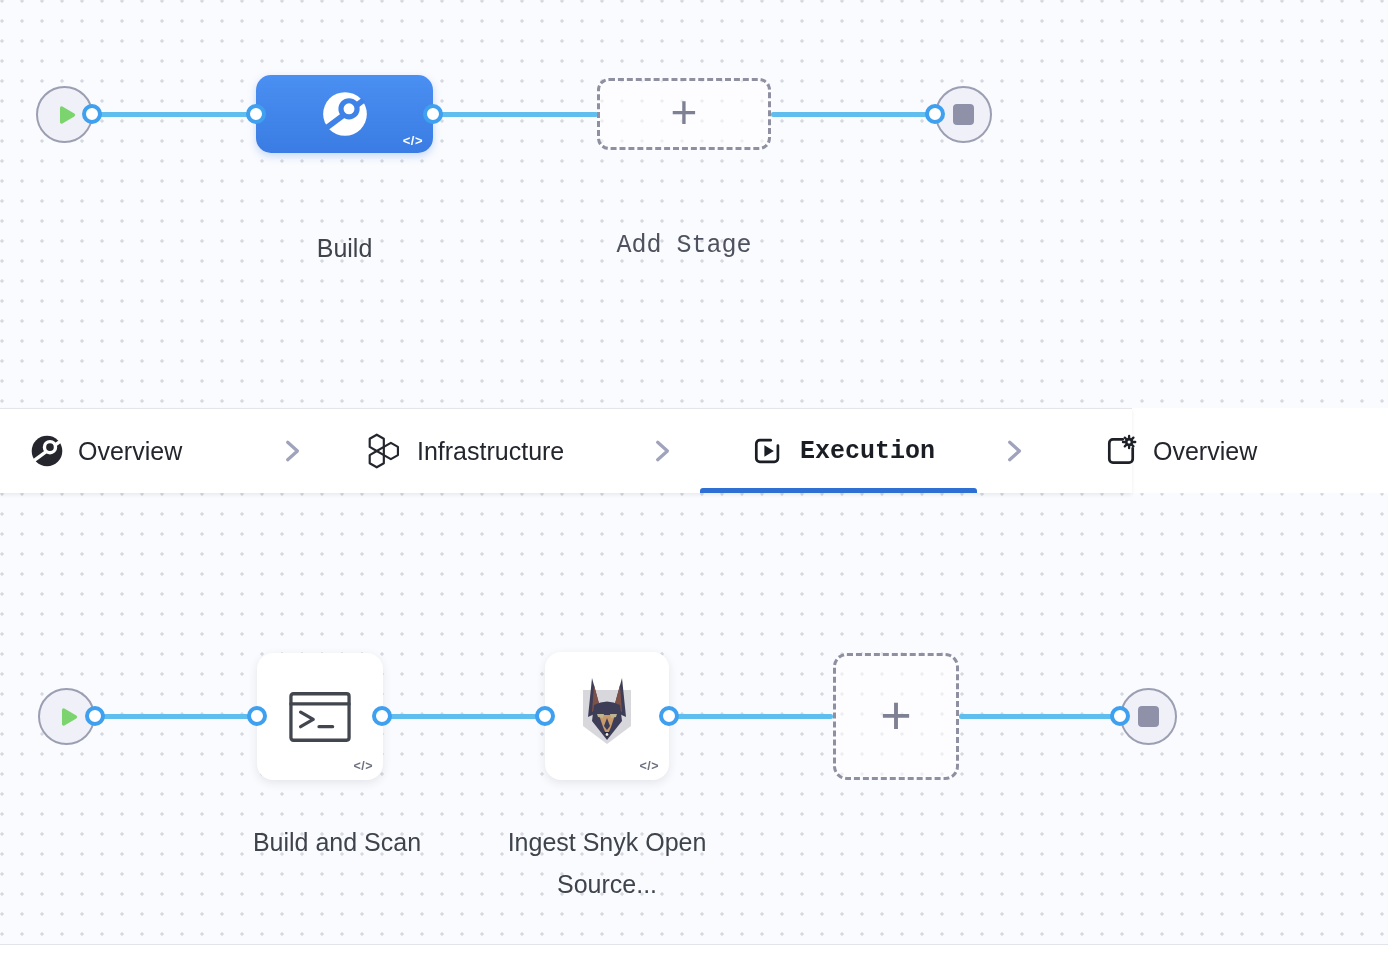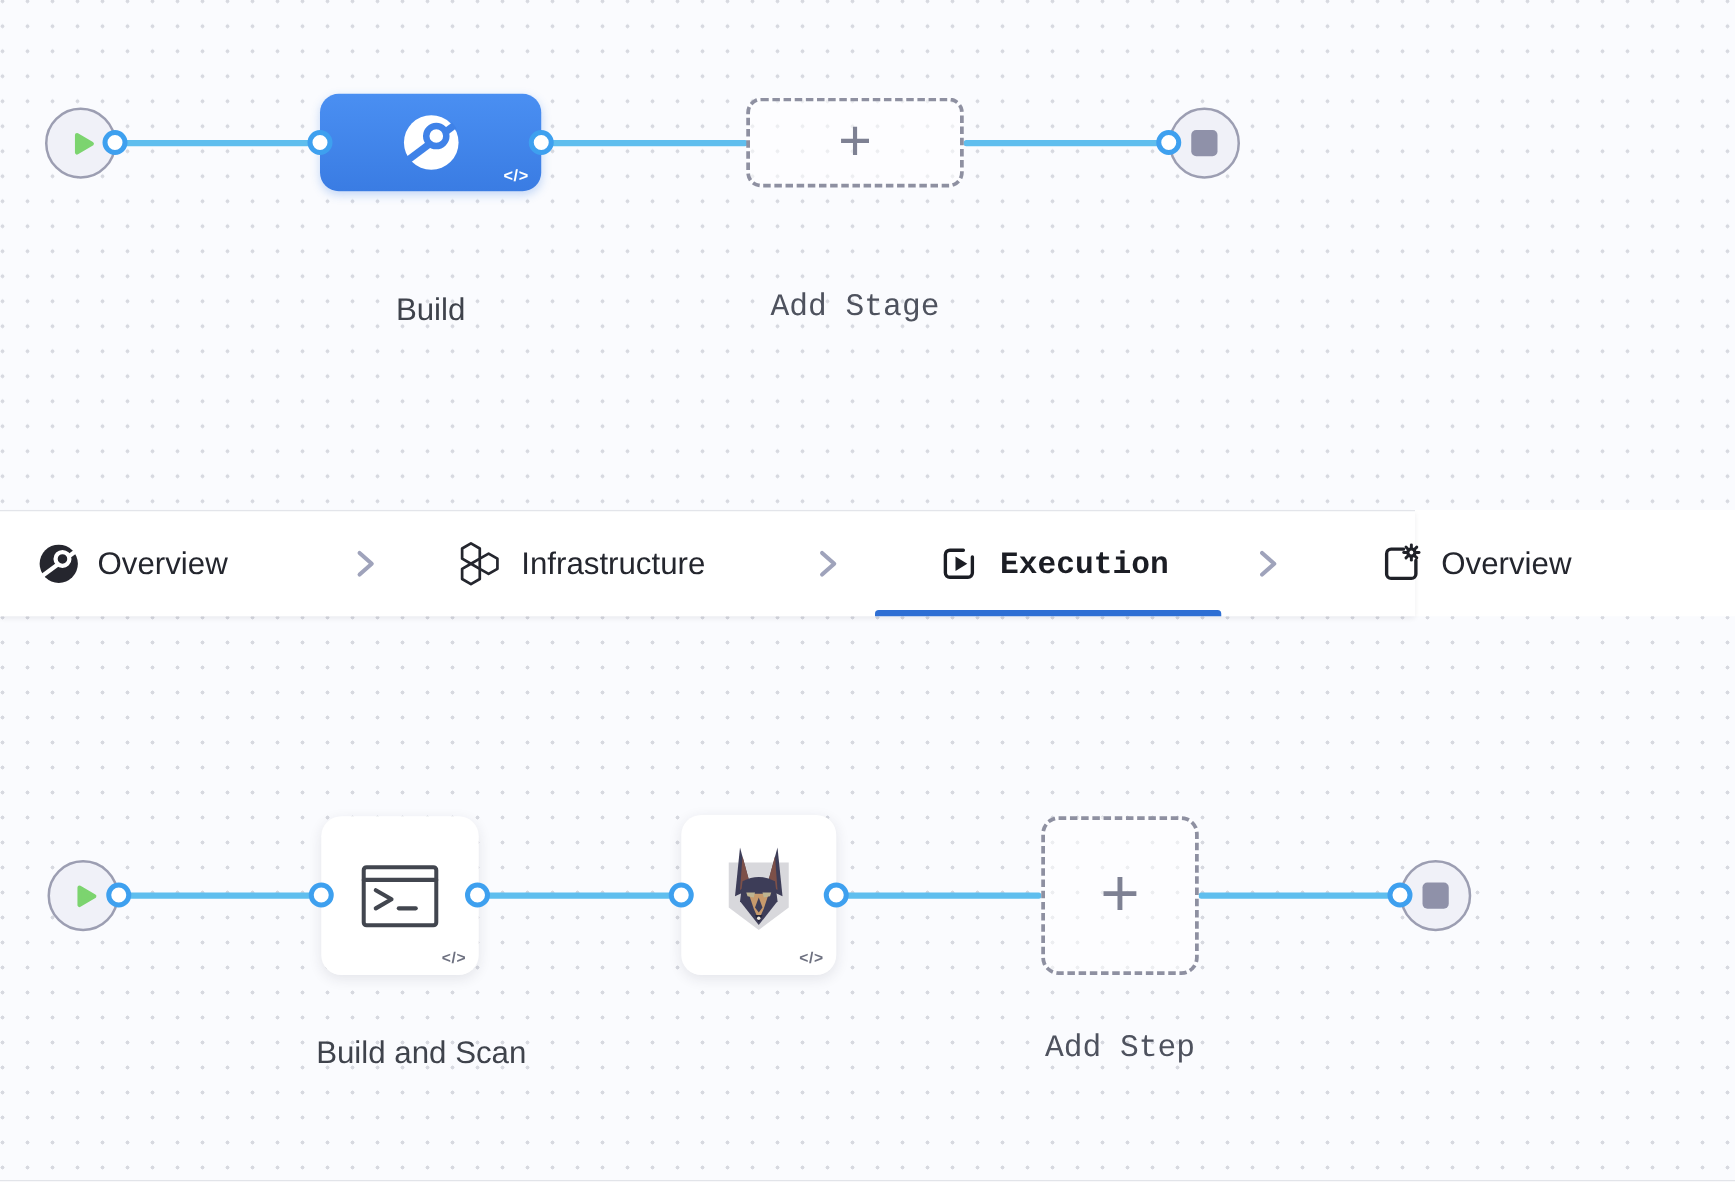--- a/index.html
+++ b/index.html
@@ -274,17 +274,17 @@
 
     <div class="add-box add-step-box">
       <span class="plus">+</span>
     </div>
 
     <div class="endpoint" style="left:1120px; top:195px;">
       <span class="stop-square"></span>
     </div>
 
     <div class="node-label" style="left:224px; top:294px; width:226px;">Build and Scan</div>
-    <div class="node-label muted" style="left:820px; top:291px; width:152px;">Add Step</div>
+    <div class="node-label" style="left:497px; top:294px; width:220px;">Ingest Snyk Open Source...</div>
   </div>
 
   <div class="bottom-strip"></div>
 </div>
 
 </body></html>

